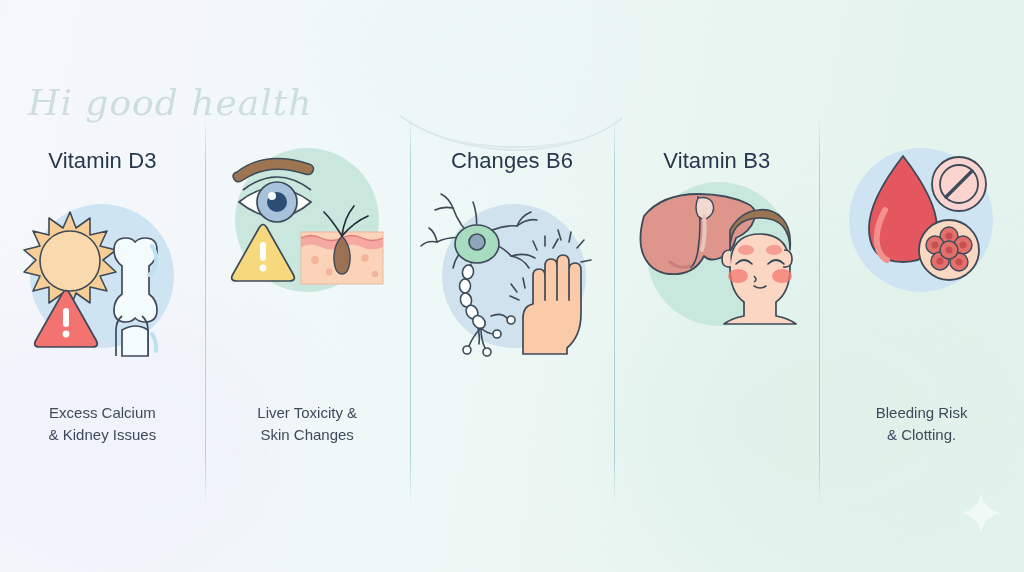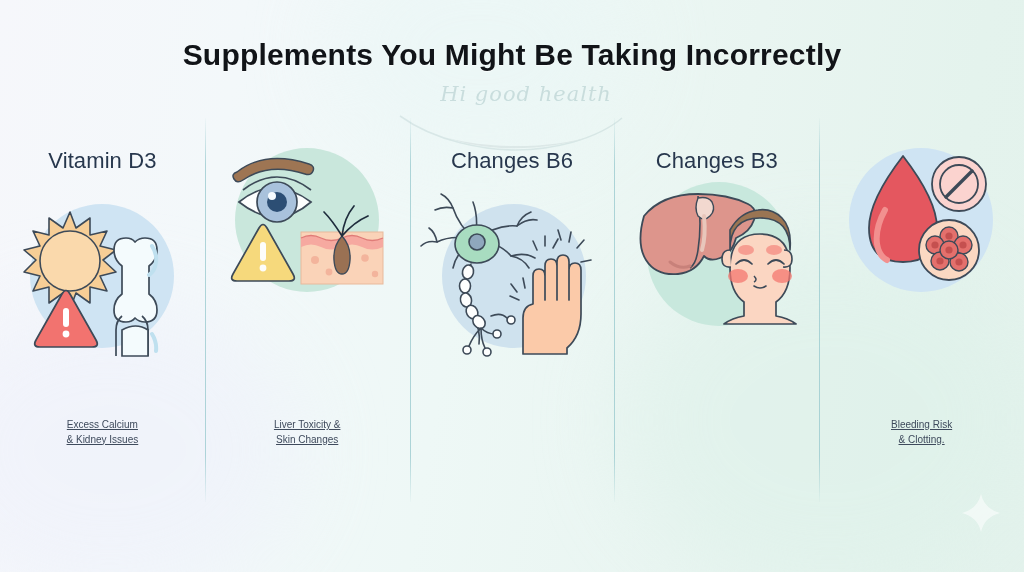--- a/index.html
+++ b/index.html
@@ -19,22 +19,22 @@
   .b3{width:300px;height:220px;left:330px;top:-60px;background:#eaf6f6;}
 
   
   #title{
     position:absolute;left:0;right:0;top:38px;text-align:center;
     font-size:30px;font-weight:bold;color:#111418;letter-spacing:.2px;
     text-shadow:0 1px 0 rgba(255,255,255,.6);
   }
   
   #watermark{
-    position:absolute;left:0;right:0;top:82px;text-align:center;
-    font-family:"DejaVu Serif",serif;font-style:italic;font-size:21px;
+    position:absolute;left:0;right:0;top:82px;
+    font-family:"DejaVu Serif",serif;font-style:italic;font-size:36px;
     color:#9fbfc0;opacity:.45;letter-spacing:1px;
     -webkit-user-select:none;user-select:none;margin-left:28px;
   }
   #wm-swoosh{
     position:absolute;left:396px;top:112px;width:230px;height:40px;opacity:.30;
     pointer-events:none;
   }
 
   
   #cols{position:absolute;left:0;top:118px;width:1024px;height:390px;display:flex;}
@@ -42,35 +42,34 @@
   .divider{
     position:absolute;top:0;width:1px;height:384px;
     background:linear-gradient(to bottom,rgba(150,200,205,.05),rgba(150,200,205,.75) 12%,rgba(150,200,205,.75) 88%,rgba(150,200,205,.05));
   }
   .col-title{
     margin-top:30px;text-align:left;line-height:1.18;
     font-size:22px;color:#27374d;font-weight:normal;letter-spacing:.1px;
   }
   .col-art{margin-top:14px;width:185px;height:175px;position:relative;}
   .col-caption{
-    position:absolute;top:300px;text-align:center;line-height:1.45;
-    font-size:10px;color:#3e4a5c;white-space:pre-line;text-decoration:underline;
+    position:absolute;top:284px;text-align:center;line-height:1.45;
+    font-size:15px;color:#3e4a5c;white-space:pre-line;
   }
   .sparkle{position:absolute;right:22px;bottom:38px;width:42px;height:42px;opacity:.55;pointer-events:none;}
 </style>
 </head>
 <body>
 
 <div id="stage">
 
   <div class="blob b1"></div>
   <div class="blob b2"></div>
   <div class="blob b3"></div>
 
-  <div id="title">Supplements You Might Be Taking Incorrectly</div>
   <div id="watermark">Hi good health</div>
 
   <svg id="wm-swoosh" viewBox="0 0 230 40">
     <path d="M4 4 C40 30 90 38 120 38 C155 38 200 28 226 6" fill="none" stroke="#a9c3c4" stroke-width="1.6"></path>
     <path d="M52 26 C90 40 150 40 196 24 C160 36 96 38 52 26 Z" fill="#b9c9c9"></path>
   </svg>
 
   <div id="cols">
 
     <div class="col">
@@ -178,21 +177,21 @@
               <path d="M162 74 l10 -2 M100 112 l-9 -4 M98 104 l-6 -8 M106 100 l-2 -10"></path>
             </g>
           </g>
         </svg>
       </div>
     </div>
 
     <div class="col">
       <div class="divider" style="left:0"></div>
       <div class="col-title">
-        <div>Changes B3</div>
+        <div>Vitamin B3</div>
       </div>
       <div class="col-art" style="margin-top:-10px">
         <svg viewBox="0 0 185 175" width="185" height="175">
           <circle cx="95" cy="90" r="72" fill="#c8e8dd"></circle>
 
           <g>
             <path d="M20 52 q18 -22 54 -22 q30 0 50 10 q10 5 6 16 q-4 12 -18 18 q-4 16 -16 20 q-10 4 -16 -2
                      q-8 16 -26 18 q-22 2 -32 -14 q-10 -16 -2 -44 Z" fill="#dd958c" stroke="#3d4a58" stroke-width="1.8" stroke-linejoin="round"></path>
             <path d="M74 32 q4 28 0 54 q-2 14 -8 18" fill="none" stroke="#3d4a58" stroke-width="1.6"></path>
             <path d="M74 34 q10 -2 14 4 q4 8 -2 14 q-6 6 -12 0 q-4 -8 0 -18 Z" fill="#f2d8cf" stroke="#3d4a58" stroke-width="1.4"></path>

